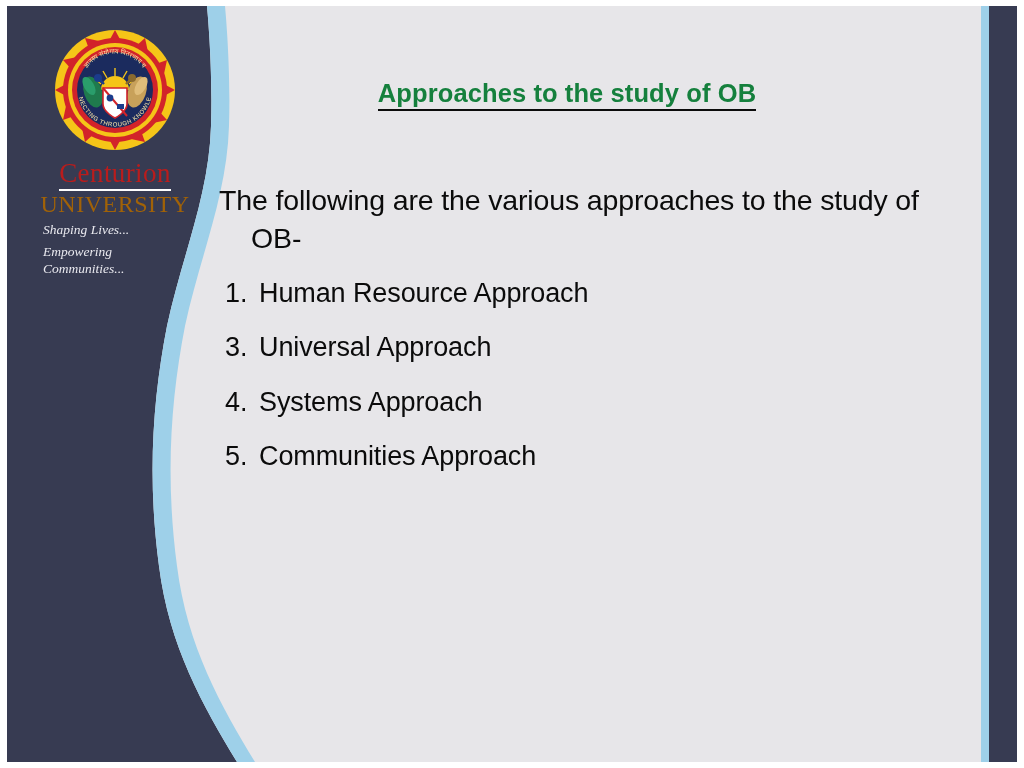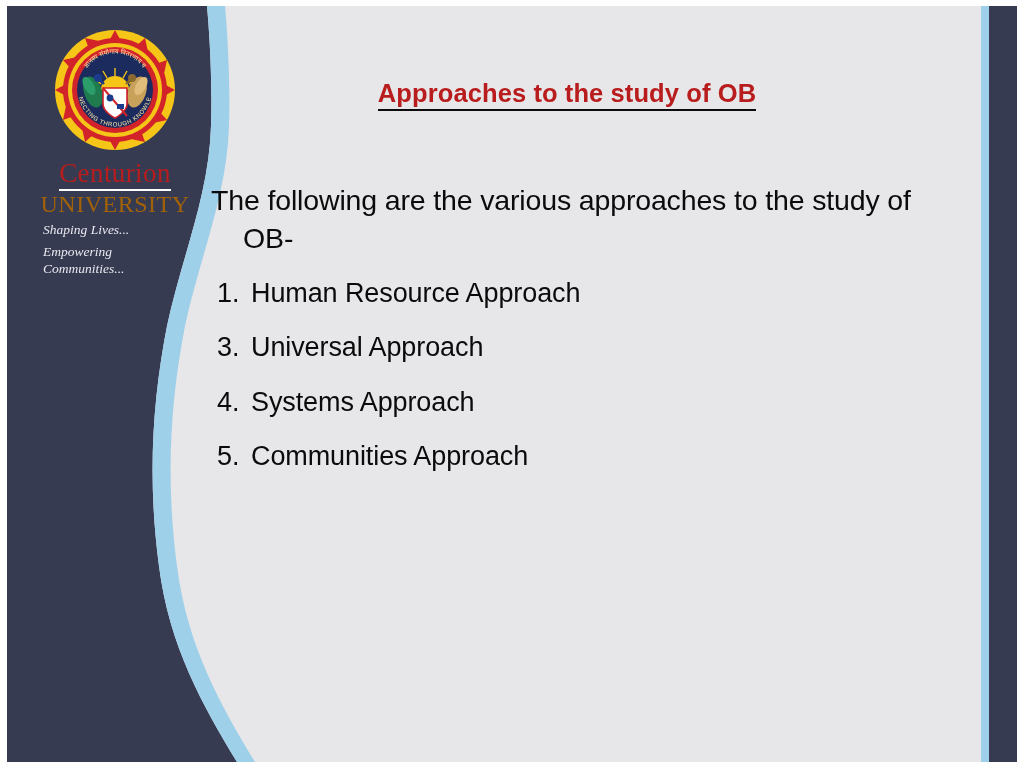--- a/index.html
+++ b/index.html
@@ -109,32 +109,32 @@
 
   
   .slide-title {
     position: absolute;
     left: 180px;
     top: 73px;
     width: 760px;
     text-align: center;
     font-size: 25.5px;
     font-weight: bold;
-    color: #b91c1c;
+    color: #15803d;
     letter-spacing: 0.1px;
     z-index: 4;
   }
   .slide-title span {
     border-bottom: 2.5px solid #0b0b0b;
     padding-bottom: 2px;
   }
 
   .body-block {
     position: absolute;
-    left: 204px;
+    left: 212px;
     top: 176px;
     width: 756px;
     z-index: 4;
   }
   .intro {
     font-size: 28.5px;
     color: #0b0b0b;
     line-height: 1.32;
     padding-left: 32px;
     text-indent: -32px;

